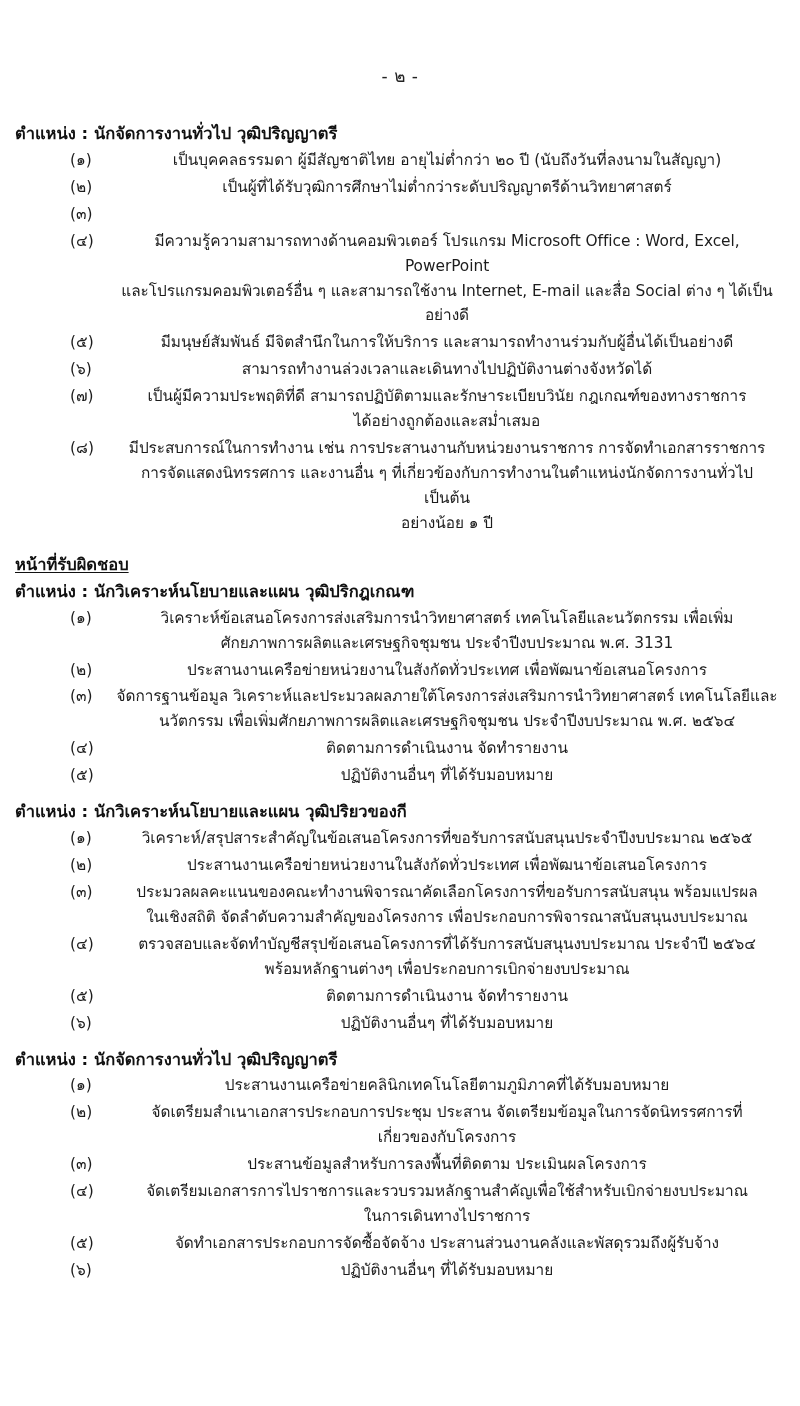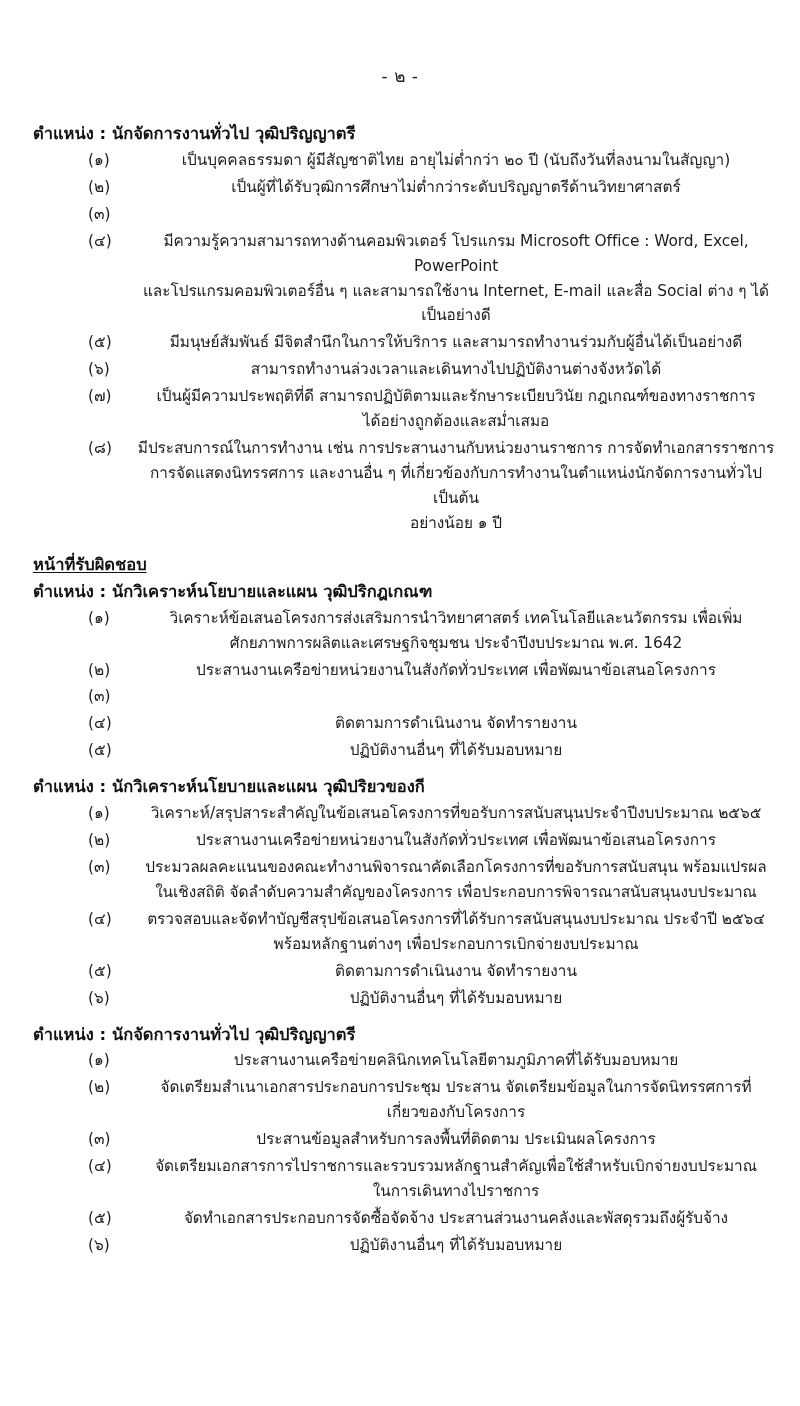--- a/index.html
+++ b/index.html
@@ -32,21 +32,21 @@
     font-family: "DejaVu Sans", "Liberation Sans", sans-serif;
     font-size: 17px;
     line-height: 1;
     padding-top: 68px;
     letter-spacing: 0.5px;
     color: #232323;
   }
 
   
   .content {
-    padding: 0 22px 0 33px;
+    padding: 0 22px 0 15px;
   }
 
   
   .section-heading {
     font-family: "DejaVu Sans", "Liberation Sans", sans-serif;
     font-weight: bold;
     font-size: 16.5px;
     line-height: 1.38;
     color: #111;
     margin: 0;
@@ -164,28 +164,30 @@
     <div>
       <span class="duties-heading">หน้าที่รับผิดชอบ</span>
     </div>
 
     <div>
       <div class="section-heading">ตำแหน่ง : นักวิเคราะห์นโยบายและแผน วุฒิปริกฎเกณฑ</div>
       <ol class="items">
         <li>
           <span class="marker">(๑)</span>
           <span class="item-text wide">วิเคราะห์ข้อเสนอโครงการส่งเสริมการนำวิทยาศาสตร์ เทคโนโลยีและนวัตกรรม เพื่อเพิ่ม
-ศักยภาพการผลิตและเศรษฐกิจชุมชน ประจำปีงบประมาณ พ.ศ. 1642</span>
+ศักยภาพการผลิตและเศรษฐกิจชุมชน ประจำปีงบประมาณ พ.ศ. 3131</span>
         </li>
         <li>
           <span class="marker">(๒)</span>
           <span class="item-text">ประสานงานเครือข่ายหน่วยงานในสังกัดทั่วประเทศ เพื่อพัฒนาข้อเสนอโครงการ</span>
         </li>
         <li>
           <span class="marker">(๓)</span>
+          <span class="item-text wide">จัดการฐานข้อมูล วิเคราะห์และประมวลผลภายใต้โครงการส่งเสริมการนำวิทยาศาสตร์ เทคโนโลยีและ
+นวัตกรรม เพื่อเพิ่มศักยภาพการผลิตและเศรษฐกิจชุมชน ประจำปีงบประมาณ พ.ศ. ๒๕๖๔</span>
         </li>
         <li>
           <span class="marker">(๔)</span>
           <span class="item-text">ติดตามการดำเนินงาน จัดทำรายงาน</span>
         </li>
         <li>
           <span class="marker">(๕)</span>
           <span class="item-text">ปฏิบัติงานอื่นๆ ที่ได้รับมอบหมาย</span>
         </li>
       </ol>

